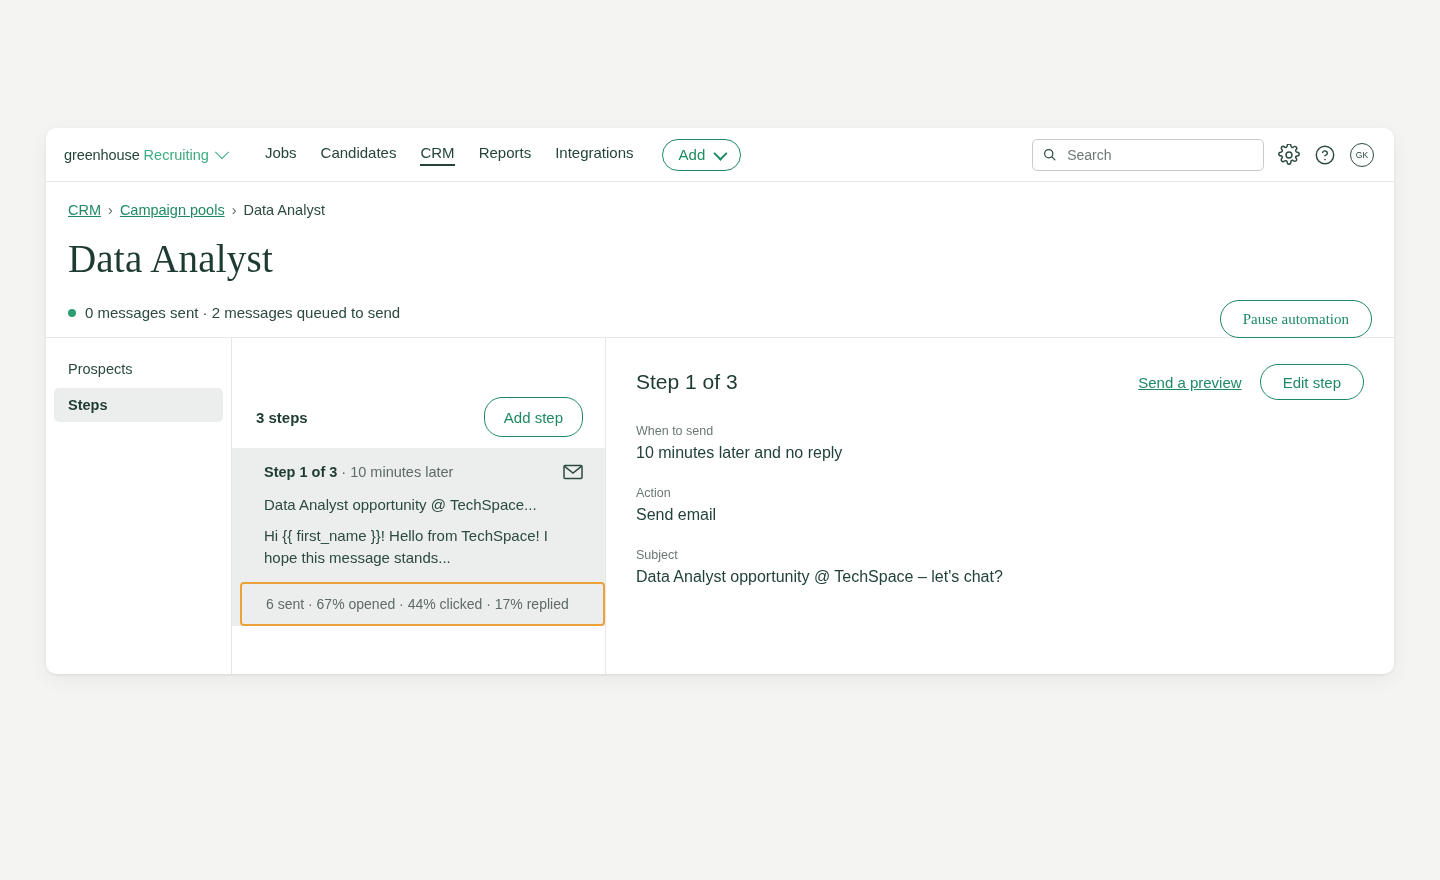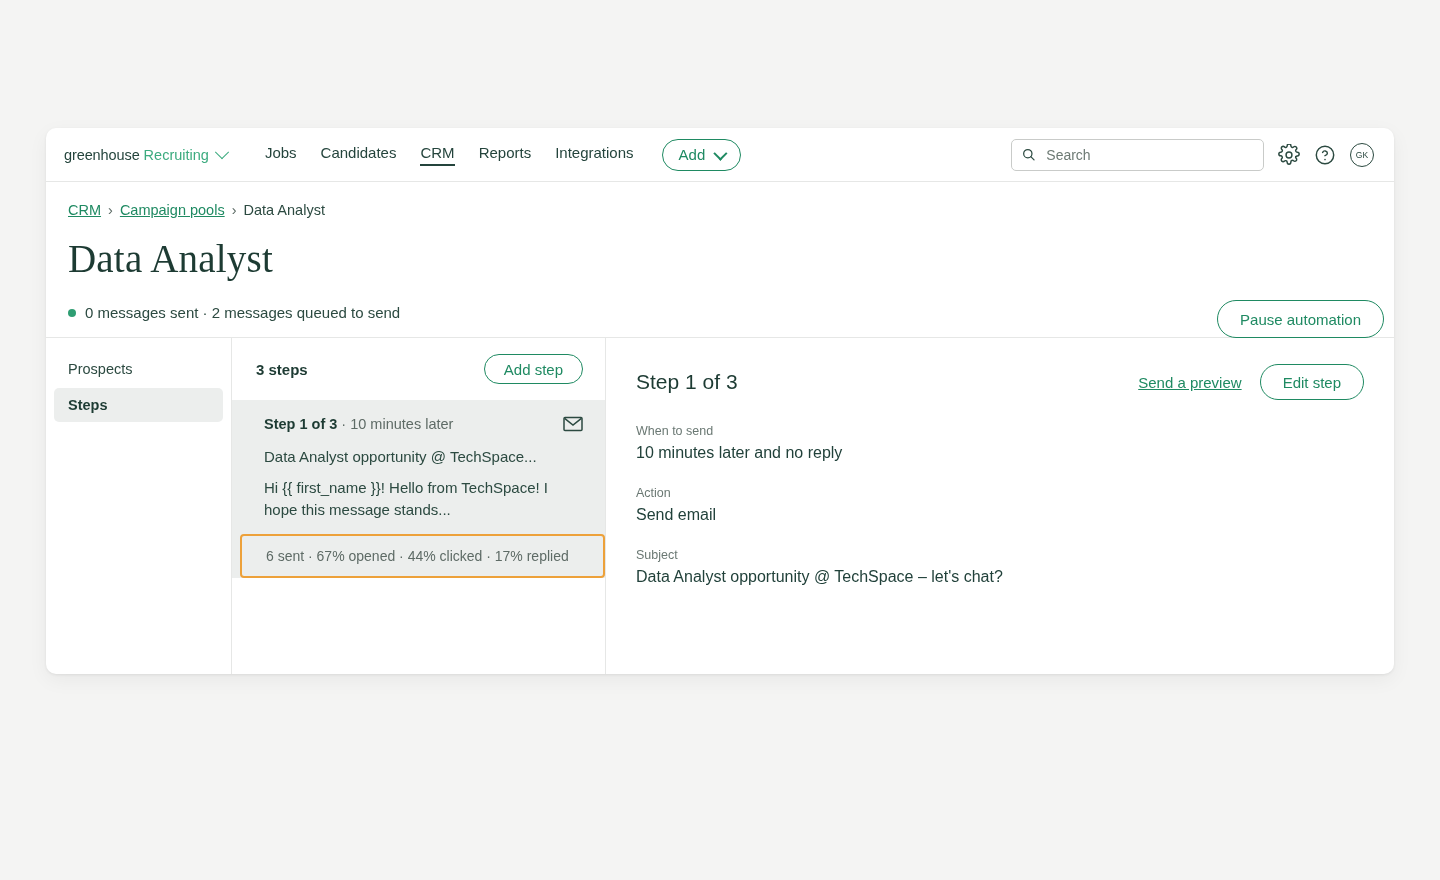--- a/index.html
+++ b/index.html
@@ -98,21 +98,21 @@
     transform: rotate(45deg) translateY(-2px);
   }
 
   .nav-right {
     margin-left: auto;
     display: flex;
     align-items: center;
     gap: 14px;
   }
   .searchbox {
-    width: 253px;
+    width: 232px;
     height: 32px;
     border: 1px solid #c9cbc9;
     border-radius: 5px;
     display: flex;
     align-items: center;
     padding: 0 10px;
     box-sizing: border-box;
     gap: 9px;
     background: #fff;
   }
@@ -179,31 +179,31 @@
     gap: 9px;
   }
   .dot {
     width: 8px; height: 8px;
     border-radius: 50%;
     background: #2f9e73;
     display: inline-block;
   }
   .pause-btn {
     position: absolute;
-    right: 10px;
+    right: 22px;
     top: 118px;
     height: 38px;
     padding: 0 22px;
     border: 1px solid #1f8a62;
     border-radius: 20px;
     background: #fff;
     color: #1f8a62;
     font-size: 15px;
     cursor: pointer;
-    font-family: Liberation Sans, sans-serif;
+    font-family: Liberation Serif, serif;
   }
 
   
   .cols {
     flex: 1 1 auto;
     display: flex;
     min-height: 0;
   }
   .sidebar {
     width: 186px;
@@ -238,33 +238,34 @@
     line-height: 14px;
   }
 
   .steps-col {
     width: 374px;
     flex: 0 0 374px;
     border-right: 1px solid #e6e7e6;
     box-sizing: border-box;
     display: flex;
     flex-direction: column;
+    justify-content: center;
   }
   .steps-head {
     height: 62px;
     flex: 0 0 62px;
     display: flex;
     align-items: center;
     justify-content: space-between;
     padding: 0 22px 0 24px;
     box-sizing: border-box;
   }
   .steps-count { font-size: 15px; font-weight: bold; color: #1d3b33; }
   .addstep-btn {
-    height: 30px;
+    height: 40px;
     padding: 0 19px;
     border: 1px solid #1f8a62;
     border-radius: 18px;
     background: #fff;
     color: #1f8a62;
     font-size: 15px;
     cursor: pointer;
     font-family: "Liberation Sans", sans-serif;
   }
 

